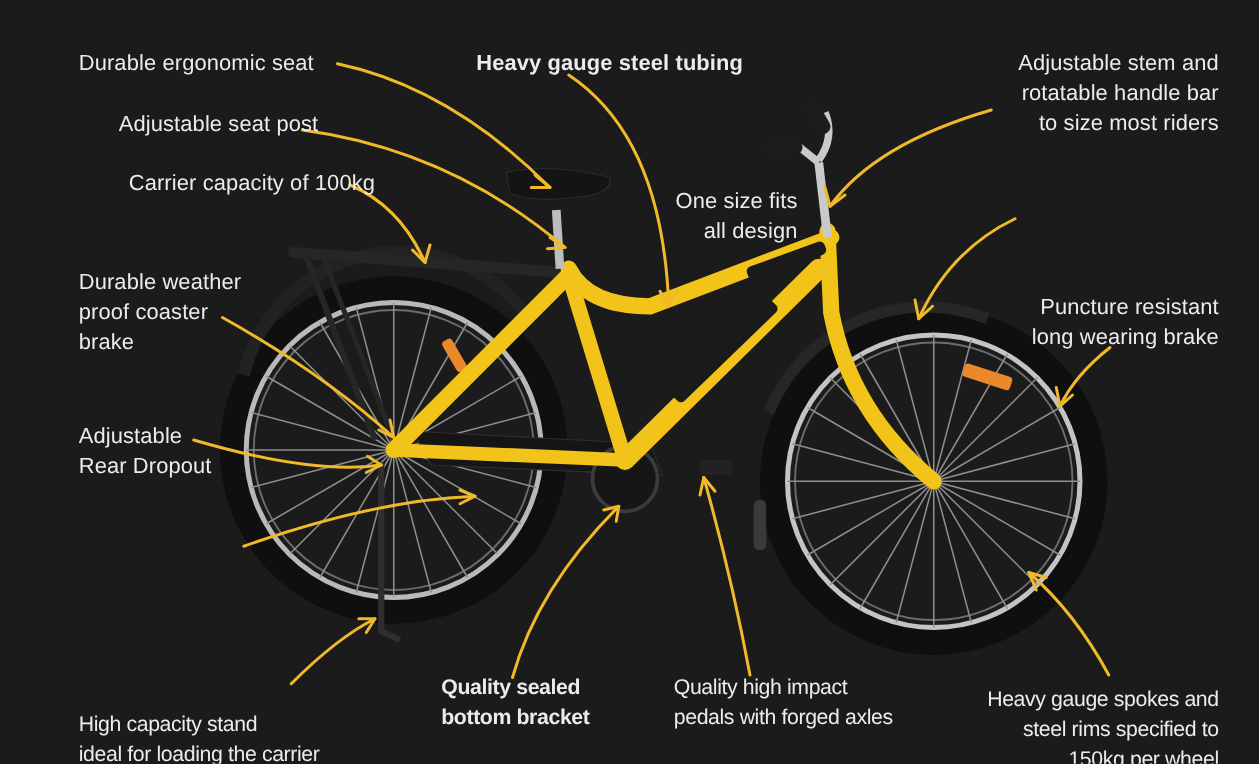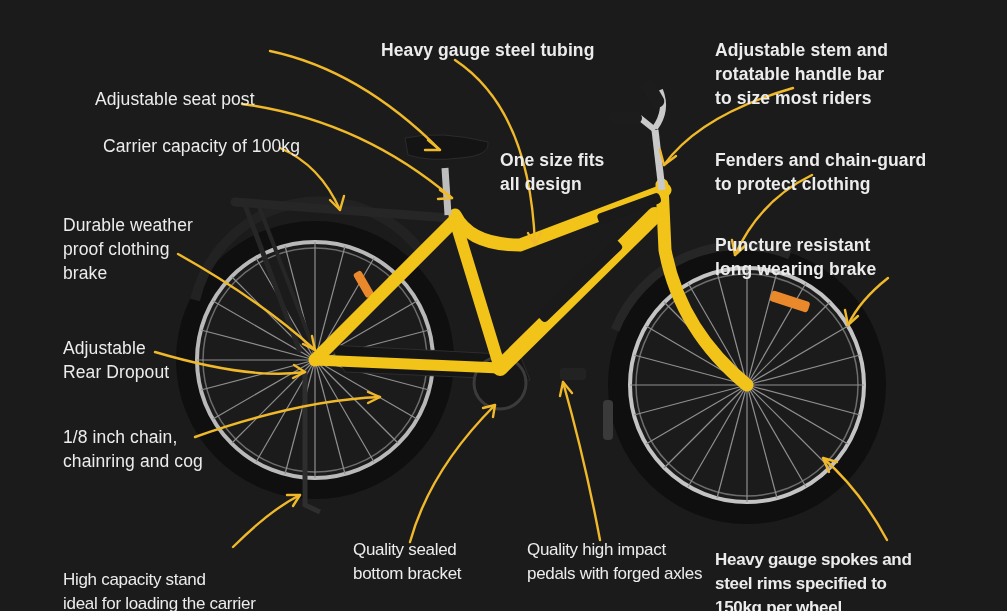--- a/index.html
+++ b/index.html
@@ -7,21 +7,21 @@
     width: 1007px; height: 611px; overflow: hidden;
     background: #1b1b1b;
     font-family: "Liberation Sans", "DejaVu Sans", sans-serif;
     position: relative;
   }
   .stage { position: absolute; left: 0; top: 0; width: 1007px; height: 611px; }
   .lbl {
     position: absolute; color: #ececec; font-size: 17.5px; line-height: 24px;
     white-space: pre-line; letter-spacing: 0.1px;
   }
-  .lbl.r { text-align: left; font-weight: bold; }
+  .lbl.r { text-align: right; }
   .lbl.narrow { font-size: 17px; letter-spacing: -0.3px; }
   svg.art { position: absolute; left: 0; top: 0; }
 </style>
 </head>
 <body>
 
 <div class="stage">
 
   <svg class="art" width="1007" height="611" viewBox="0 0 1007 611">
     <defs>
@@ -168,44 +168,41 @@
         <path d="M287 495 L300 495 L293 506"></path>
       <path d="M410 542 Q430 470 495 405"></path>
         <path d="M483 408 L495 405 L493 417"></path>
       <path d="M600 540 Q585 460 563 382"></path>
         <path d="M560 396 L563 382 L572 393"></path>
       <path d="M887 540 Q860 490 823 458"></path>
         <path d="M829 472 L823 458 L837 462"></path>
     </g>
   </svg>
 
+  <div class="lbl" style="left:63px; top:38px;">Durable ergonomic seat</div>
   <div class="lbl" style="left:63px; top:87px;margin-left:32px;">Adjustable seat post</div>
   <div class="lbl" style="left:63px; top:134px;margin-left:40px;">Carrier capacity of 100kg</div>
   <div class="lbl" style="left:63px; top:213px;">Durable weather
-proof clothing
+proof coaster
 brake</div>
   <div class="lbl" style="left:63px; top:336px;">Adjustable
 Rear Dropout</div>
-  <div class="lbl" style="left:63px; top:425px;">1/8 inch chain,
-chainring and cog</div>
   <div class="lbl narrow" style="left:63px; top:538px;margin-top:30px;">High capacity stand
 ideal for loading the carrier</div>
 
   <div class="lbl" style="left:381px; top:38px;font-weight:bold;">Heavy gauge steel tubing</div>
   <div class="lbl r" style="left:500px; top:148px; width:138px;">One size fits
 all design</div>
-  <div class="lbl narrow" style="left:353px; top:538px;">Quality sealed
+  <div class="lbl narrow" style="left:353px; top:538px;font-weight:bold;">Quality sealed
 bottom bracket</div>
-  <div class="lbl narrow" style="left:527px; top:538px;">Quality high impact
+  <div class="lbl narrow" style="left:539px; top:538px;">Quality high impact
 pedals with forged axles</div>
 
   <div class="lbl r" style="right:32px; top:38px; width:260px;">Adjustable stem and
 rotatable handle bar
 to size most riders</div>
-  <div class="lbl r" style="right:32px; top:148px; width:260px;">Fenders and chain-guard
-to protect clothing</div>
   <div class="lbl r" style="right:32px; top:233px; width:260px;">Puncture resistant
 long wearing brake</div>
   <div class="lbl r narrow" style="right:32px; top:548px; width:260px;">Heavy gauge spokes and
 steel rims specified to
 150kg per wheel</div>
 
 </div>
 
 </body></html>

